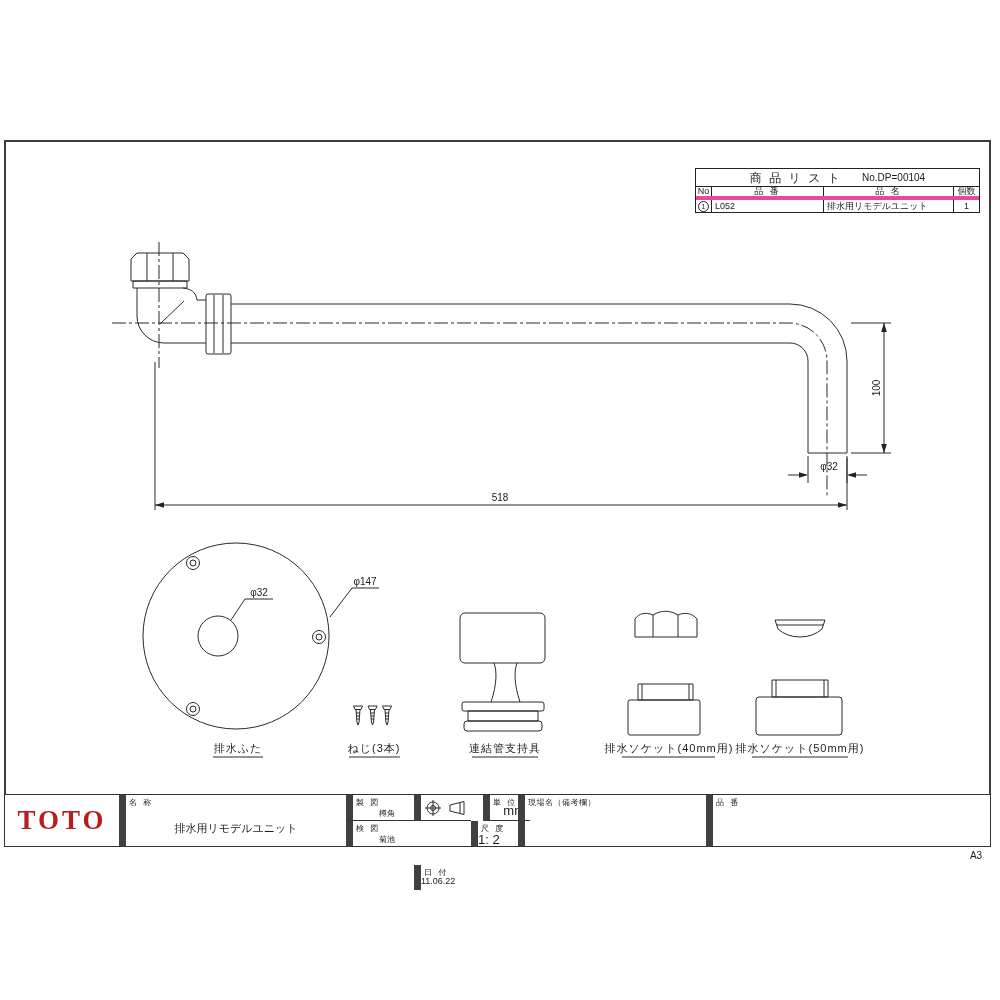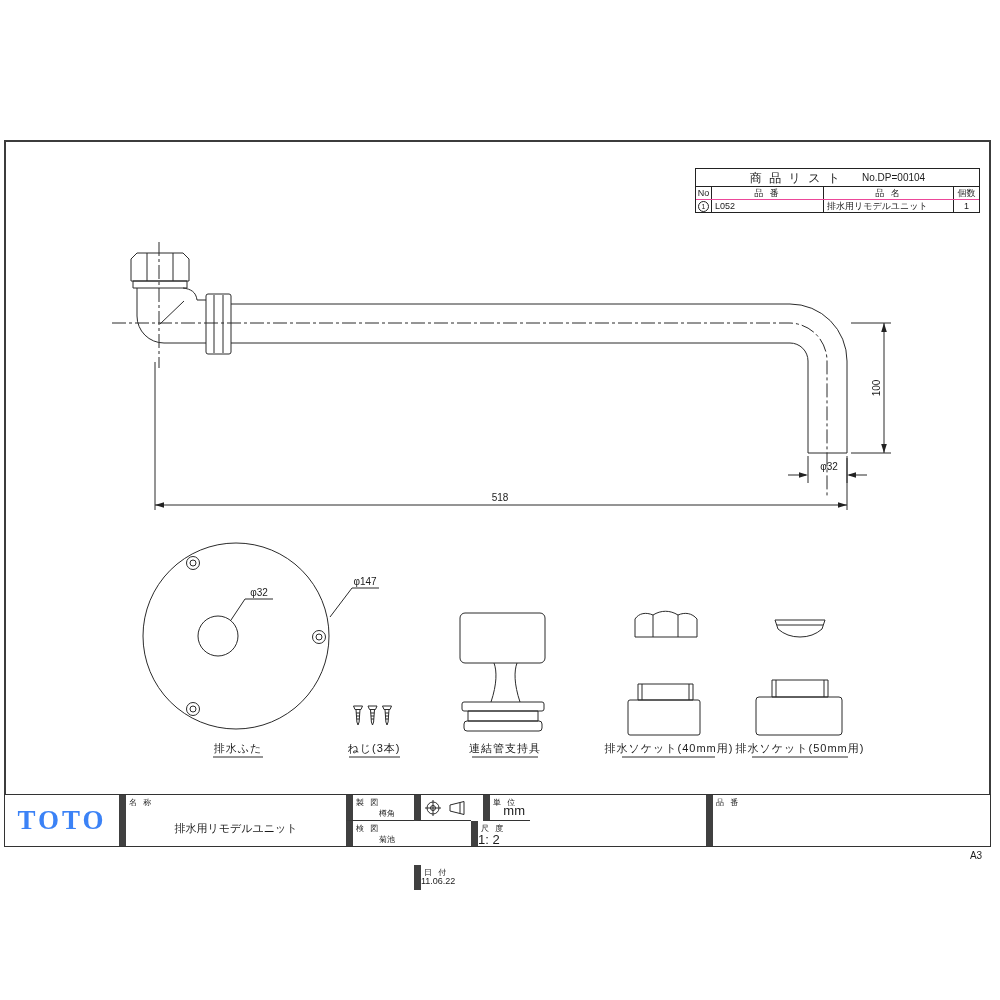--- a/index.html
+++ b/index.html
@@ -19,42 +19,42 @@
   .mid{text-anchor:middle;}
 
   
   .prod-table{position:absolute;left:695px;top:168px;width:285px;height:45px;
       border:1px solid #222;box-sizing:border-box;font-size:9px;line-height:1;background:#fff;}
   .pt-title-row{height:18px;border-bottom:1px solid #222;display:flex;align-items:center;
       justify-content:center;gap:20px;box-sizing:border-box;}
   .pt-title{font-size:12px;letter-spacing:2px;}
   .pt-docno{font-size:10px;}
   .pt-row{display:flex;box-sizing:border-box;}
-  .pt-header{height:13px;border-bottom:1px solid #ec4899;align-items:center;}
+  .pt-header{height:13px;border-bottom:4px solid #ec4899;align-items:center;}
   .pt-data{height:12px;align-items:center;}
   .c-no{width:16px;border-right:1px solid #222;text-align:center;box-sizing:border-box;height:100%;
         display:flex;align-items:center;justify-content:center;}
   .c-pn{width:112px;border-right:1px solid #222;box-sizing:border-box;height:100%;
         display:flex;align-items:center;padding-left:3px;}
   .c-nm{width:130px;border-right:1px solid #222;box-sizing:border-box;height:100%;
         display:flex;align-items:center;padding-left:3px;}
   .c-qty{flex:1;height:100%;display:flex;align-items:center;justify-content:center;}
   .pt-header .c-pn,.pt-header .c-nm{justify-content:center;padding-left:0;letter-spacing:2px;}
   .circled{display:inline-block;width:9px;height:9px;line-height:9px;border:1px solid #222;
       border-radius:50%;font-size:7px;text-align:center;}
 
   
   .tblock{position:absolute;left:4px;top:794px;width:987px;height:53px;border:1px solid #333;
       box-sizing:border-box;background:#fff;font-size:9px;}
   .tb-cell{position:absolute;box-sizing:border-box;border-left:7px solid #404040;height:51px;top:0;}
   .tb-cell.half-top{height:26px;border-bottom:1px solid #333;}
   .tb-cell.half-bot{height:25px;top:26px;}
   .tb-label{position:absolute;top:2px;left:3px;font-size:8px;letter-spacing:2px;color:#1b1b1b;}
   .toto-cell{left:0;width:114px;border-left:none;display:flex;align-items:center;justify-content:center;}
-  .toto-logo{font-family:"Liberation Serif",serif;font-weight:bold;font-size:27px;letter-spacing:3px;color:#3b82f6;}
+  .toto-logo{font-family:"Liberation Serif",serif;font-weight:bold;font-size:27px;letter-spacing:3px;color:#b91c1c;}
   .name-cell{left:114px;width:227px;}
   .name-value{position:absolute;left:0;right:0;top:26px;text-align:center;font-size:11px;}
   .cell-person{position:absolute;left:26px;top:13px;font-size:8px;}
   .drafted-cell{left:341px;width:68px;}
   .checked-cell{left:341px;width:68px;}
   .symbol-cell{left:409px;width:57px;display:flex;align-items:center;justify-content:center;}
   .date-cell{left:409px;width:57px;margin-top:44px;}
   .date-value{position:absolute;left:0;right:0;top:11px;font-size:9px;}
   .unit-cell{left:478px;width:47px;}
   .unit-value{position:absolute;right:5px;bottom:2px;font-size:13px;}
@@ -231,18 +231,21 @@
       <span class="date-value">11.06.22</span>
     </div>
     <div class="tb-cell half-top unit-cell">
       <span class="tb-label">単 位</span>
       <span class="unit-value">mm</span>
     </div>
     <div class="tb-cell half-bot scale-cell">
       <span class="tb-label">尺 度</span>
       <span class="scale-value">1: 2</span>
     </div>
+    <div class="tb-cell site-cell">
+      <span class="tb-label" style="letter-spacing:0.5px;">現場名（備考欄）</span>
+    </div>
     <div class="tb-cell partno-cell">
       <span class="tb-label">品 番</span>
     </div>
   </div>
 
 </div>
 
 </body></html>

